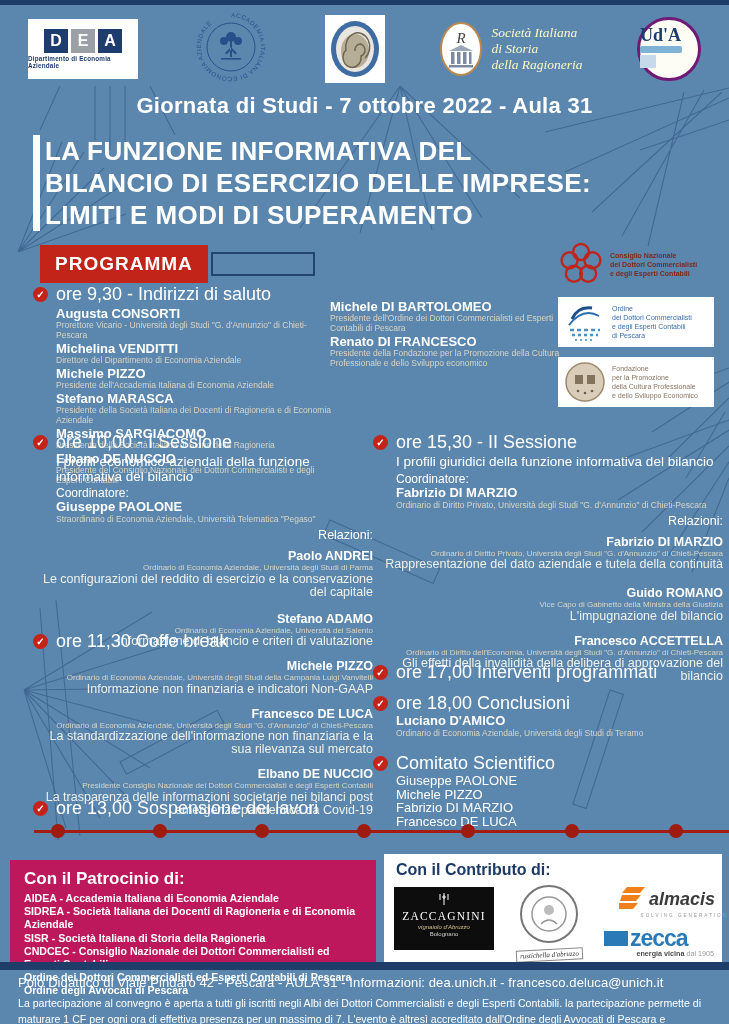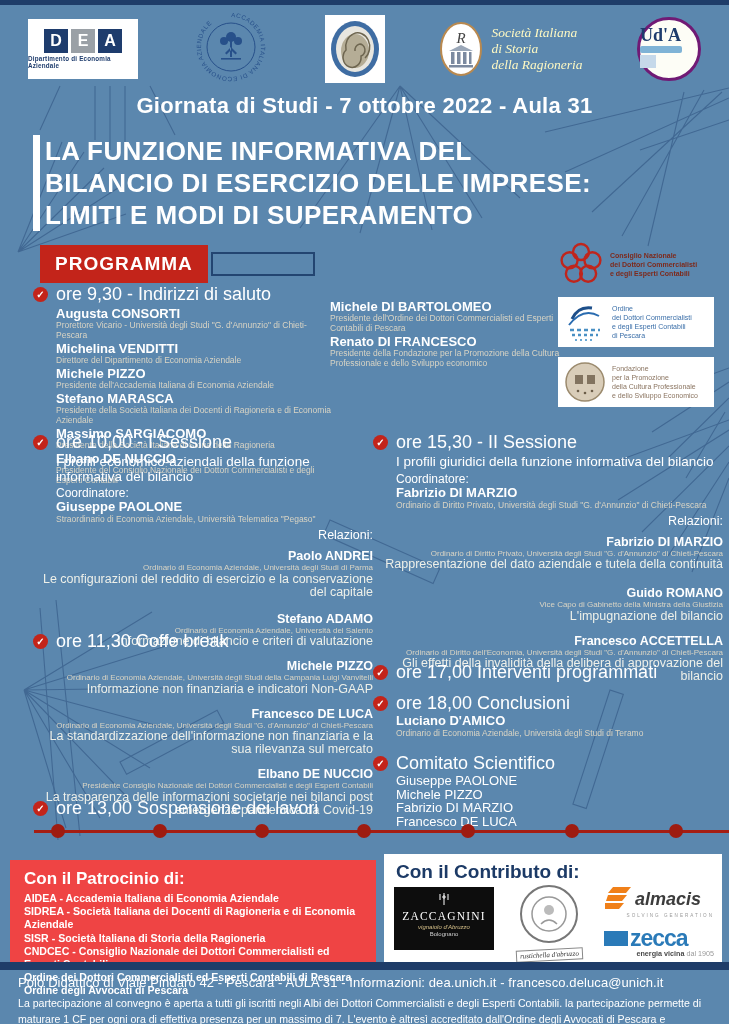--- a/index.html
+++ b/index.html
@@ -74,37 +74,37 @@
   .slogo-box{background:#fff;padding:4px 6px;width:156px;box-sizing:border-box;}
   .slogo2 .txt{color:#3a6ea8;}
   .slogo3 .txt{color:#8a7460;}
 
   
   .timeline{position:absolute;left:34px;top:824px;width:695px;height:14px;}
   .timeline .bar{position:absolute;top:6px;left:0;right:0;height:3px;background:#a51d12;}
   .dot{position:absolute;top:0;width:14px;height:14px;border-radius:50%;background:#9e1b10;}
 
   
-  .patrocinio{position:absolute;left:10px;top:860px;width:366px;height:104px;background:#ef4444;
+  .patrocinio{position:absolute;left:10px;top:860px;width:366px;height:104px;background:#be185d;
               padding:9px 14px;box-sizing:border-box;}
   .pat-title{font-size:17px;font-weight:700;margin-bottom:3px;}
   .pat-line{font-size:10.6px;font-weight:700;line-height:13.2px;}
   .contributo{position:absolute;left:384px;top:854px;width:338px;height:108px;background:#fff;color:#1c3a66;}
-  .con-title{position:absolute;left:12px;top:7px;font-size:19px;font-weight:700;}
+  .con-title{position:absolute;left:12px;top:7px;font-size:16px;font-weight:700;}
   .zacc{position:absolute;left:10px;top:33px;width:100px;height:63px;background:#0d0d0d;color:#fff;
         text-align:center;padding-top:4px;box-sizing:border-box;}
   .zacc-name{font-family:"Liberation Serif",serif;font-size:11.5px;letter-spacing:1.2px;margin-top:1px;}
   .zacc-sub1{font-size:6px;color:#d6c08a;font-style:italic;margin-top:2px;}
   .zacc-sub2{font-size:6px;color:#cfcfcf;margin-top:1px;}
   .rusti{position:absolute;left:118px;top:31px;width:94px;text-align:center;}
   .rusti-circle{width:54px;height:54px;border-radius:50%;border:2px solid #777;margin:0 auto;background:#fff;
         display:flex;align-items:center;justify-content:center;}
   .rusti-banner{display:inline-block;background:#fff;border:1px solid #888;font-size:7px;font-style:italic;
         font-family:"Liberation Serif",serif;color:#333;padding:1px 3px;margin-top:-8px;transform:rotate(-3deg);}
-  .almacis{position:absolute;left:220px;top:32px;width:110px;}
+  .almacis{position:absolute;left:234px;top:32px;width:110px;}
   .alm-row{display:flex;align-items:center;gap:3px;}
   .alm-name{font-size:18px;font-weight:700;font-style:italic;color:#3c3c3c;line-height:18px;}
   .alm-tag{font-size:4.6px;letter-spacing:2px;color:#999;text-align:right;margin-top:1px;}
   .zecca{position:absolute;left:220px;top:74px;width:110px;}
   .zec-row{display:flex;align-items:center;}
   .zec-block{width:24px;height:15px;background:#2a7ab8;margin-right:2px;}
   .zec-name{font-size:23px;font-weight:700;color:#2a7ab8;line-height:20px;letter-spacing:-1px;}
   .zec-tag{font-size:7.2px;text-align:right;margin-top:1px;color:#555;}
   .zec-tag .bold{font-weight:700;color:#4a4a4a;} .zec-tag .light{color:#9a9a9a;}
   .navy-bar{position:absolute;left:0;top:962px;width:729px;height:8px;background:#1f3d69;}

